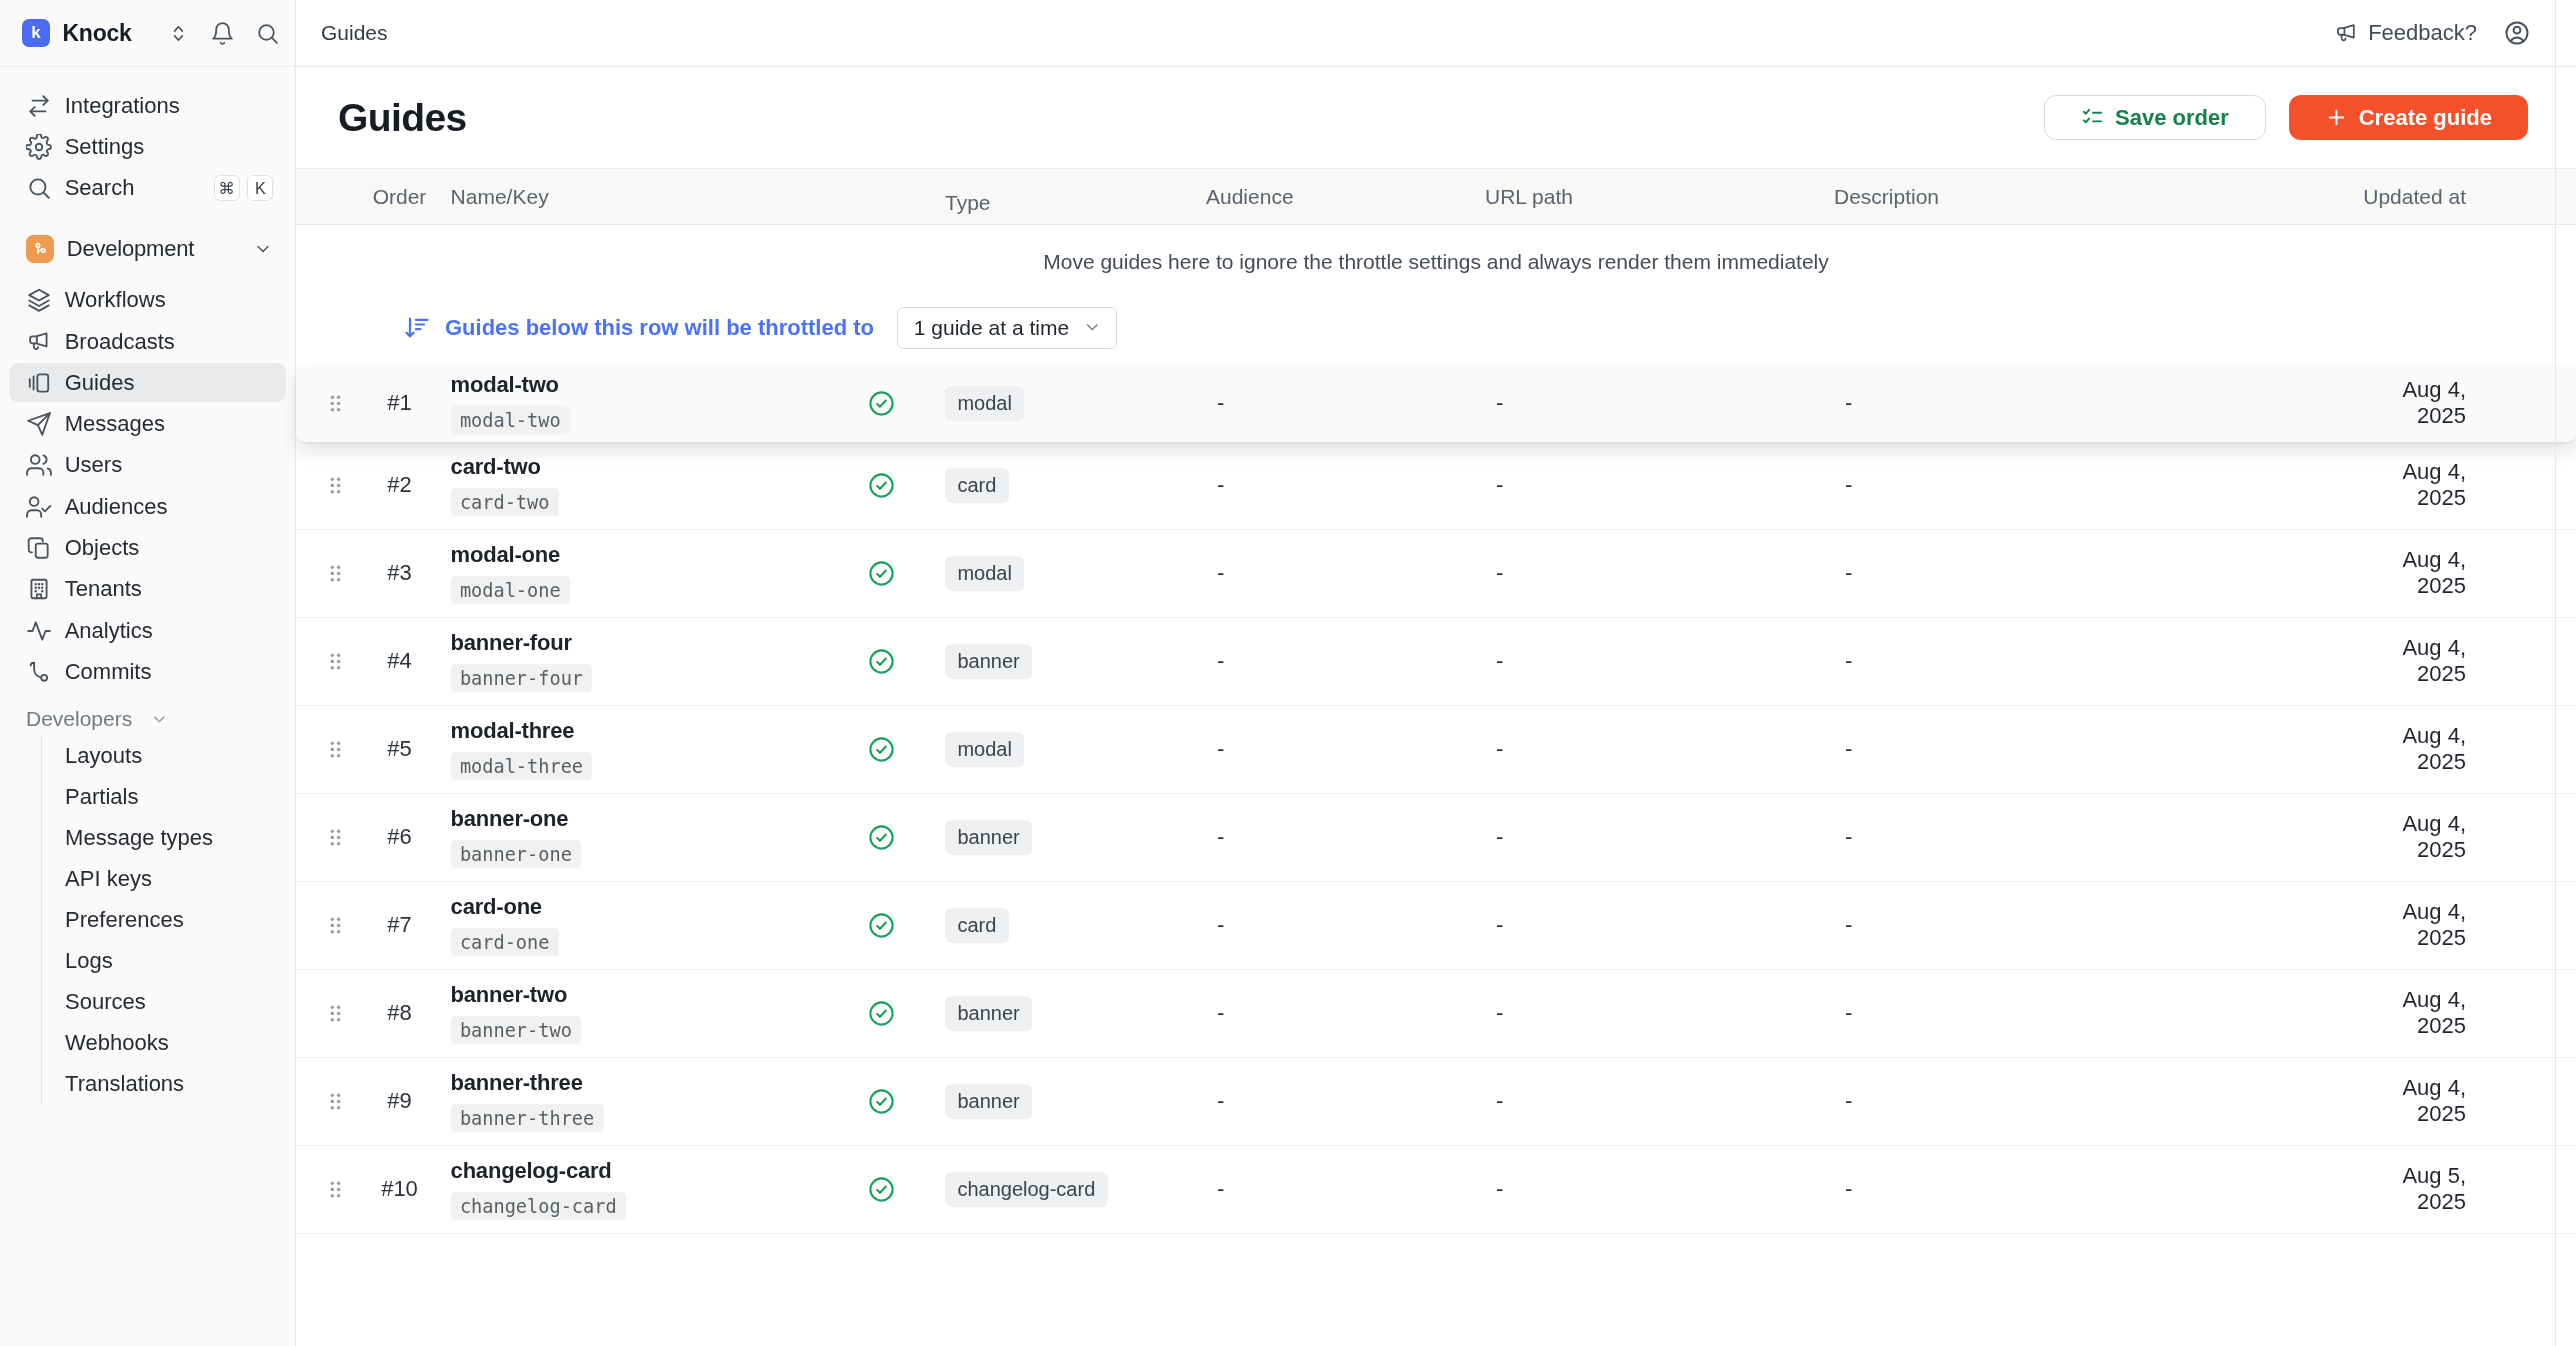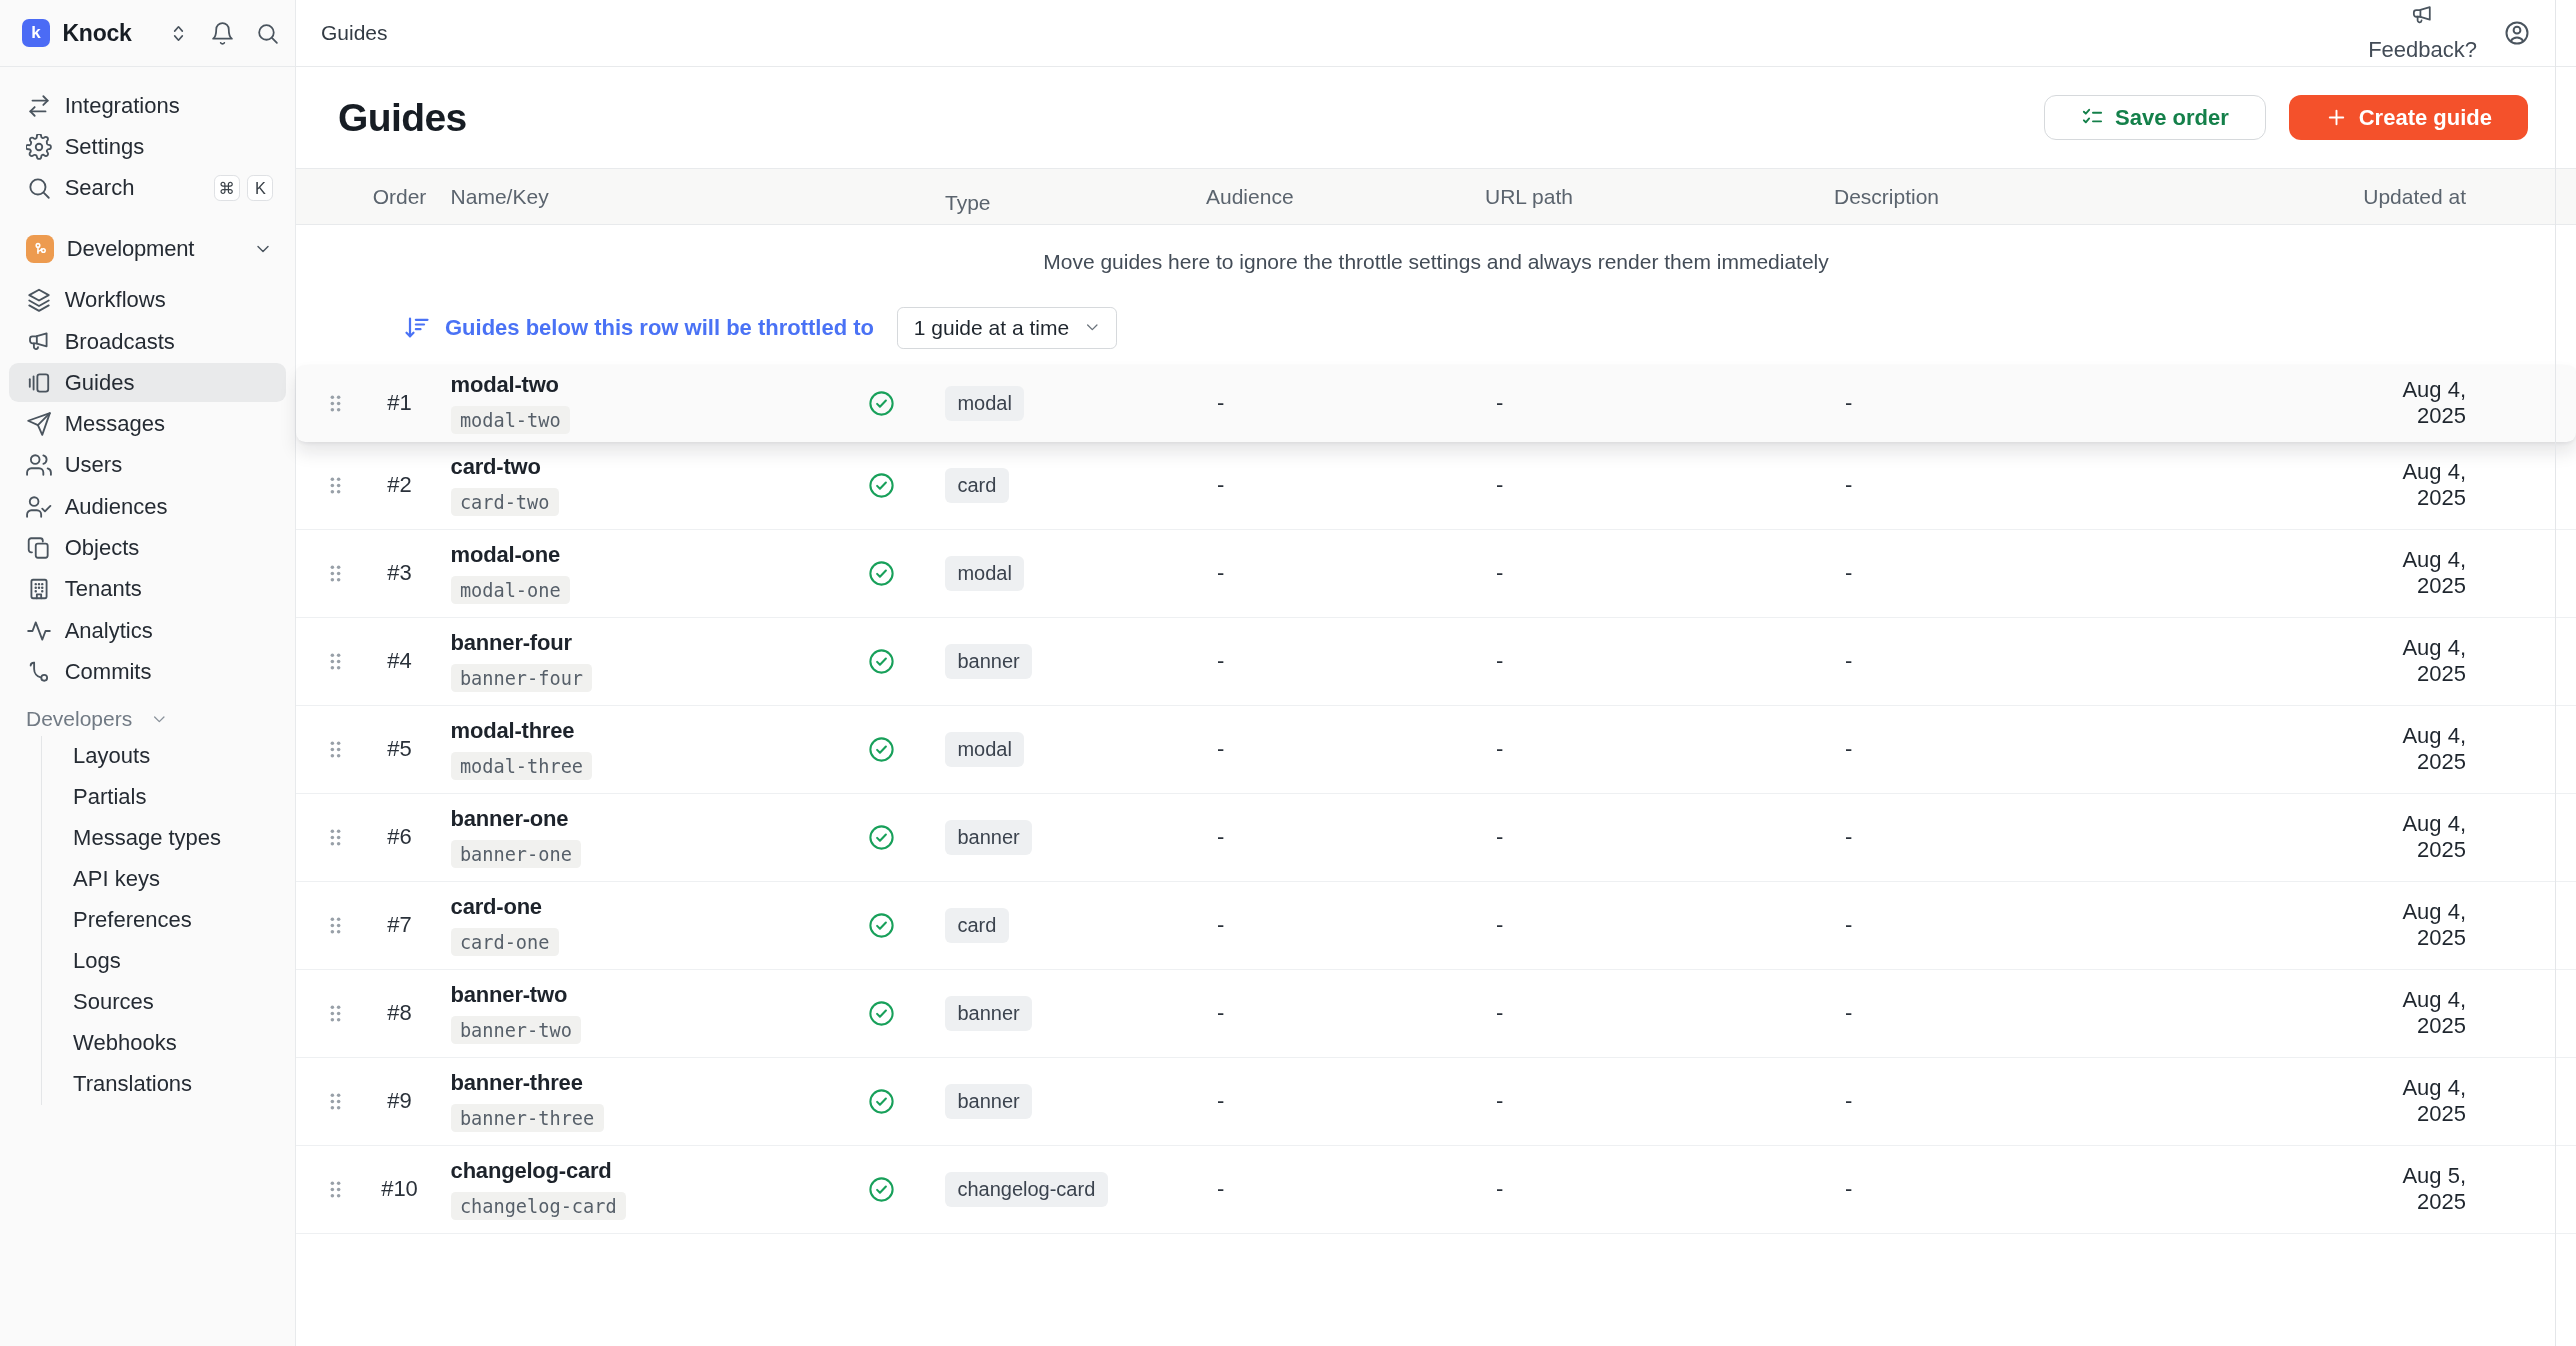--- a/index.html
+++ b/index.html
@@ -19,39 +19,39 @@
     display:flex; align-items:center; padding:0 15.5px 0 22px; gap:12.4px;
   }
   .logo-badge { width:28px; height:28px; border-radius:7px; background:#4b6bf5; color:#fff;
     display:flex; align-items:center; justify-content:center; font-size:17px; font-weight:bold; }
   .ws-name { font-size:23px; font-weight:bold; color:#171d24; letter-spacing:-0.2px; }
   .topbar-left-icons { margin-left:auto; display:flex; align-items:center; gap:20px; }
   .topbar-main { flex:1; background:#fff; border-bottom:1.5px solid #e8eaec;
     display:flex; align-items:center; justify-content:space-between; padding:0 45px 0 25px; }
   .crumb { font-size:21px; color:#333b44; }
   .topbar-right { display:flex; align-items:center; gap:26px; }
-  .feedback { display:flex; align-items:center; gap:9.3px; font-size:22px; color:#434c57;flex-direction:column; }
+  .feedback { display:flex; align-items:center; gap:9.3px; font-size:22px; color:#434c57; }
 
   
   .sidebar { position:absolute; top:67px; left:0; bottom:0; width:296px; background:#fafafa;
     border-right:1.5px solid #e8eaec; padding-top:17px; overflow:hidden; }
   .side-item { height:39px; margin:2.3px 9.3px; border-radius:9.3px; display:flex; align-items:center;
     gap:12.4px; padding:0 12.4px 0 17px; font-size:22px; color:#252b33; cursor:default; }
   .side-item.active { background:#e9eaeb; }
   .side-gap { height:17px; }
   .env-row { font-weight:normal; letter-spacing:-0.2px; }
   .env-avatar { width:28px; height:28px; border-radius:7.7px; background:#ed9b4f;
     display:flex; align-items:center; justify-content:center; }
   .kbd { width:26px; height:26px; border:1.5px solid #dfe1e4; background:#fff; border-radius:6.2px;
     display:flex; align-items:center; justify-content:center; font-size:16.3px; color:#3a4148; }
   .shortcut { margin-left:auto; display:flex; gap:7.7px; }
   .chev-right { margin-left:auto; }
   .section-label { margin:15.5px 0 3.1px; padding-left:26px; display:flex; align-items:center; gap:18px;
     font-size:21px; color:#717a84; }
-  .sub-list { margin-left:41px; border-left:1.5px solid #e4e6e8; padding-left:28px; margin-top:4.6px; }
+  .sub-list { margin-left:41px; border-left:1.5px solid #e4e6e8; padding-left:20px; margin-top:4.6px; }
   .sub-item { height:41px; display:flex; align-items:center; font-size:22px; color:#252b33; padding-left:3.1px; }
 
   
   .main { position:absolute; left:296px; top:67px; right:0; bottom:0; background:#fff; }
   .page-head { height:101px; display:flex; align-items:center; justify-content:space-between;
     padding:0 48px 0 42px; }
   .page-title { font-size:39px; font-weight:bold; color:#171d24; letter-spacing:-0.6px; }
   .actions { display:flex; align-items:center; gap:23px; }
   .btn { height:45px; border-radius:12px; display:inline-flex; align-items:center; gap:11px;
     padding:0 36px; font-size:22px; white-space:nowrap; cursor:default; }

